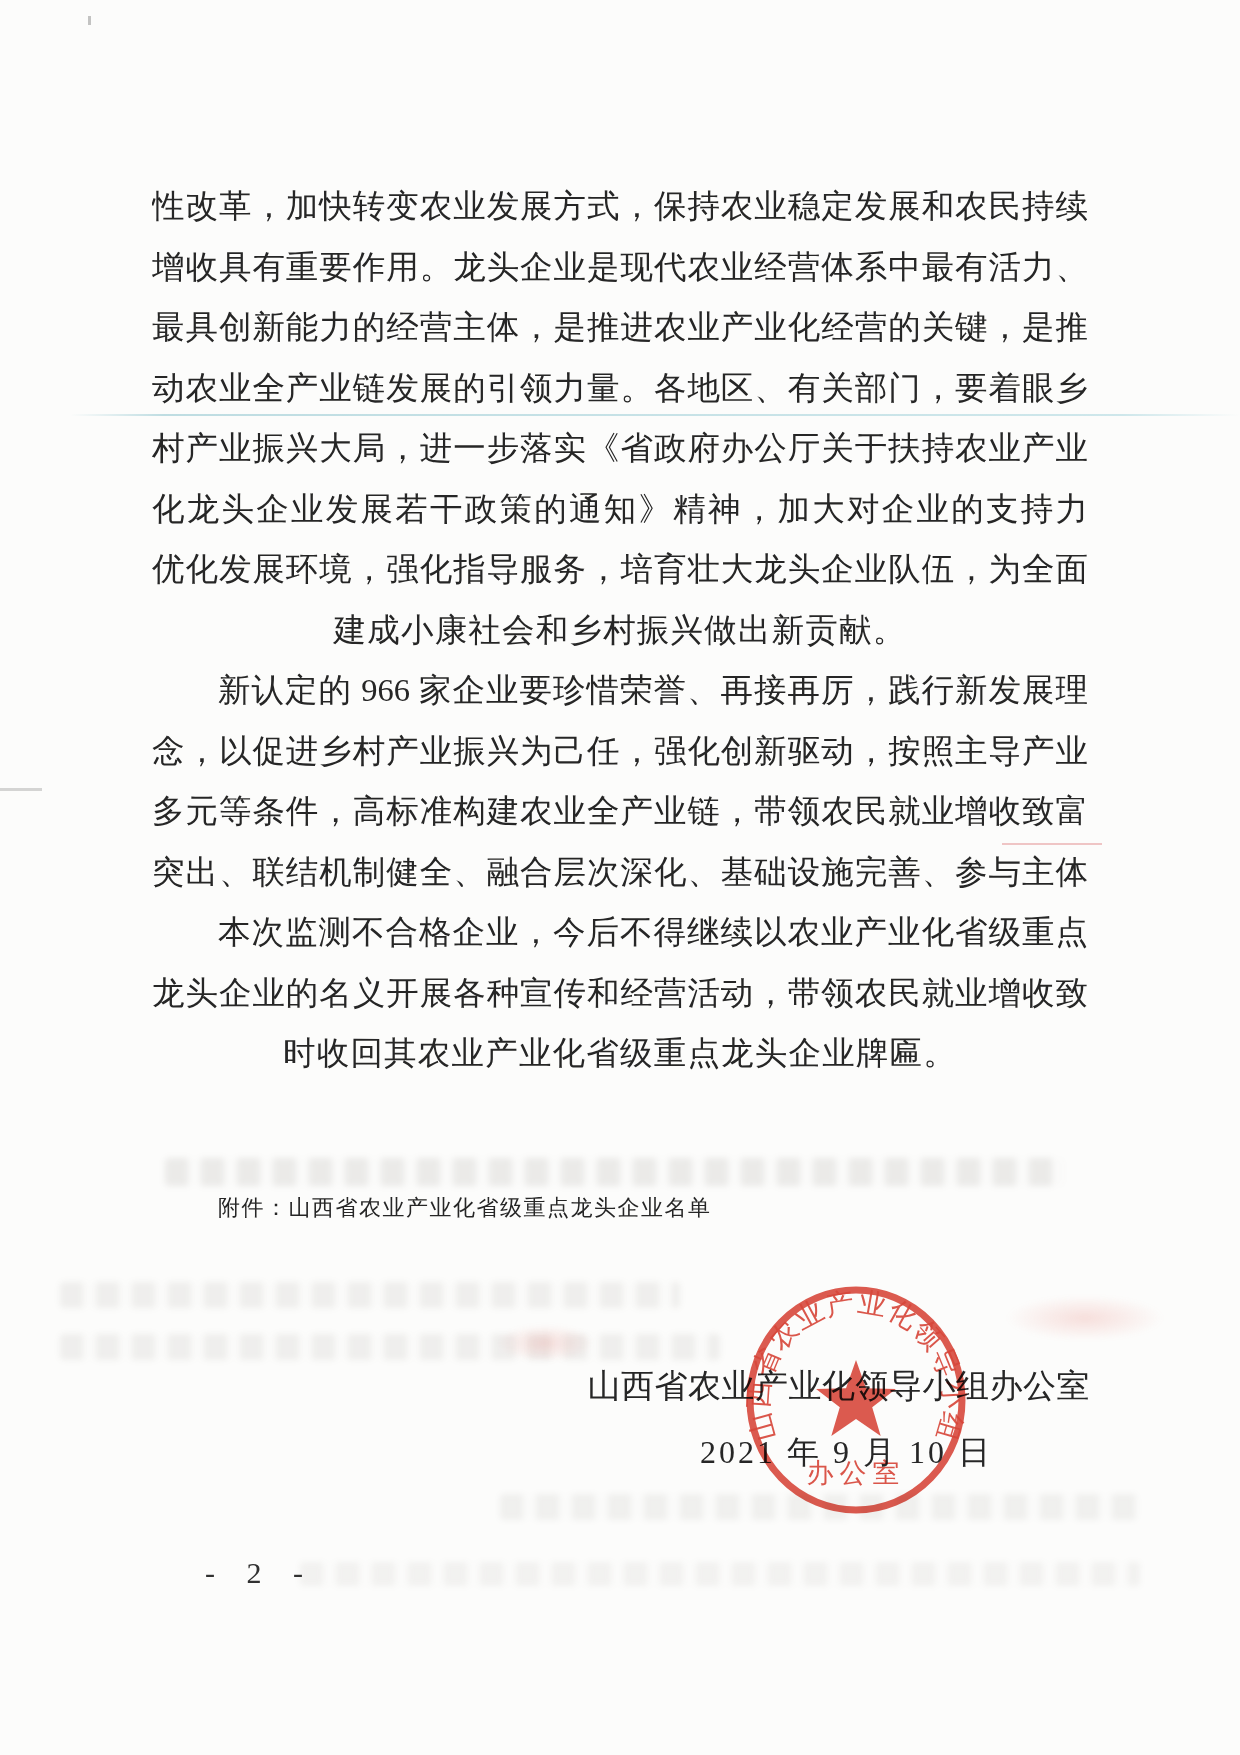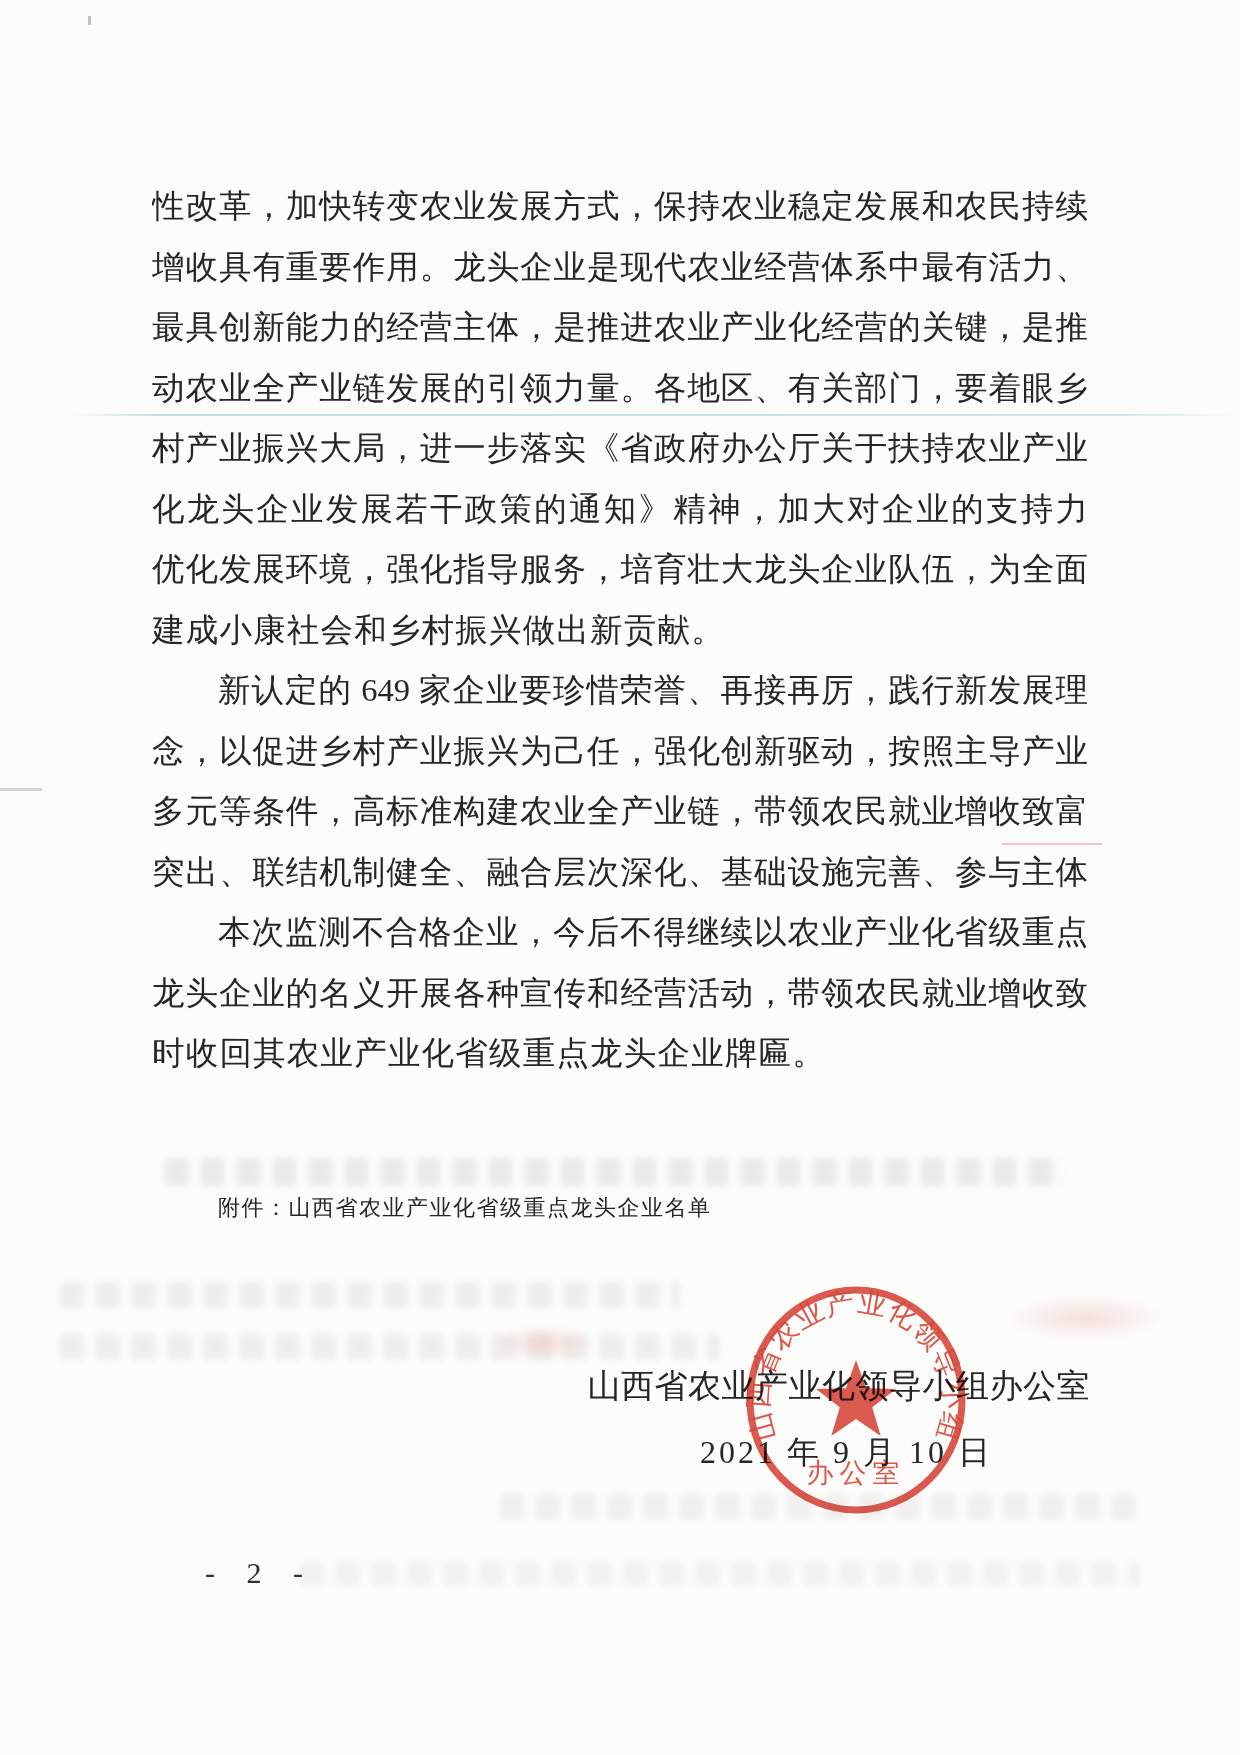--- a/index.html
+++ b/index.html
@@ -9,20 +9,21 @@
     background:#fcfcfb;
     overflow:hidden;
     font-family:"Liberation Serif","DejaVu Serif",serif;
     color:#262626;
   }
   .content { position:absolute; left:152px; top:176px; width:936px; }
   .bl {
     height:60.5px; line-height:60.5px;
     font-size:32.5px;
     overflow:hidden;
+    text-align:center;
   }
   .jl { text-align:justify; text-align-last:justify; }
   .end { letter-spacing:1.2px; }
   .ind { text-indent:66px; }
   .attachment {
     position:absolute; left:152px; top:1186px; width:936px;
     font-size:22px; letter-spacing:1.5px; text-indent:66px;
     line-height:44px;
   }
   .sig-office {
@@ -103,21 +104,21 @@
   <div class="content">
     <div class="bl jl">性改革，加快转变农业发展方式，保持农业稳定发展和农民持续</div>
     <div class="bl jl">增收具有重要作用。龙头企业是现代农业经营体系中最有活力、</div>
     <div class="bl jl">最具创新能力的经营主体，是推进农业产业化经营的关键，是推</div>
     <div class="bl jl">动农业全产业链发展的引领力量。各地区、有关部门，要着眼乡</div>
     <div class="bl jl">村产业振兴大局，进一步落实《省政府办公厅关于扶持农业产业</div>
     <div class="bl jl">化龙头企业发展若干政策的通知》精神，加大对企业的支持力度，</div>
     <div class="bl jl">优化发展环境，强化指导服务，培育壮大龙头企业队伍，为全面</div>
     <div class="bl end">建成小康社会和乡村振兴做出新贡献。</div>
 
-    <div class="bl jl ind">新认定的 649 家企业要珍惜荣誉、再接再厉，践行新发展理</div>
+    <div class="bl jl ind">新认定的 966 家企业要珍惜荣誉、再接再厉，践行新发展理</div>
     <div class="bl jl">念，以促进乡村产业振兴为己任，强化创新驱动，按照主导产业</div>
     <div class="bl jl">多元等条件，高标准构建农业全产业链，带领农民就业增收致富</div>
     <div class="bl jl">突出、联结机制健全、融合层次深化、基础设施完善、参与主体</div>
 
     <div class="bl jl ind">本次监测不合格企业，今后不得继续以农业产业化省级重点</div>
     <div class="bl jl">龙头企业的名义开展各种宣传和经营活动，带领农民就业增收致富</div>
     <div class="bl end">时收回其农业产业化省级重点龙头企业牌匾。</div>
   </div>
 
   <div class="attachment">附件：山西省农业产业化省级重点龙头企业名单</div>

